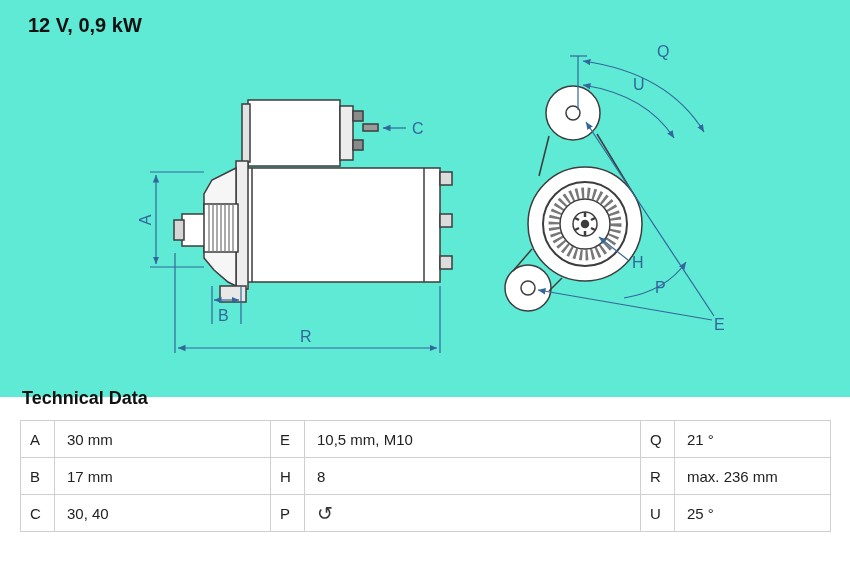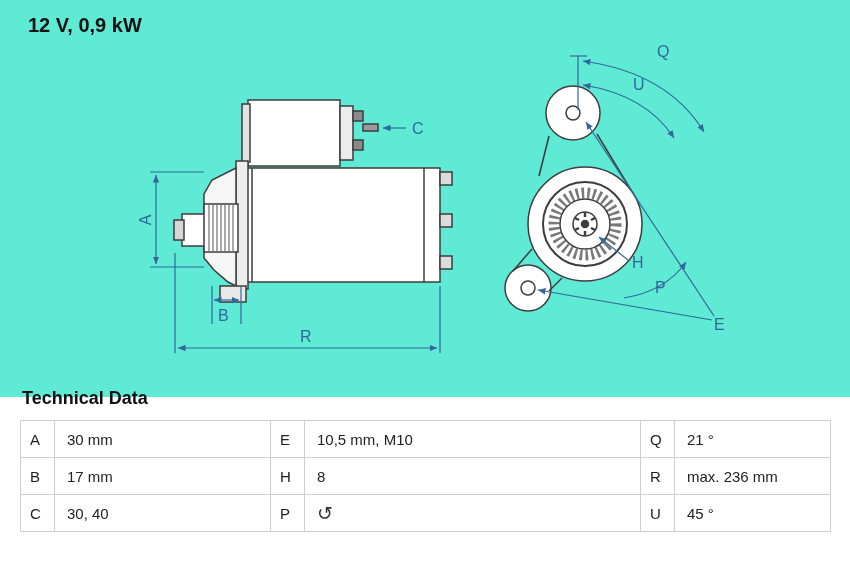--- a/index.html
+++ b/index.html
@@ -192,18 +192,18 @@
         <td class="val">max. 236 mm</td>
       </tr>
       <tr>
         <td class="key">C</td>
         <td class="val">30, 40</td>
         <td class="key">P</td>
         <td class="val">
           <span class="rot-icon">↺</span>
         </td>
         <td class="key">U</td>
-        <td class="val">45 °</td>
+        <td class="val">25 °</td>
       </tr>
     </tbody>
   </table>
 
 </div>
 
 </body></html>

